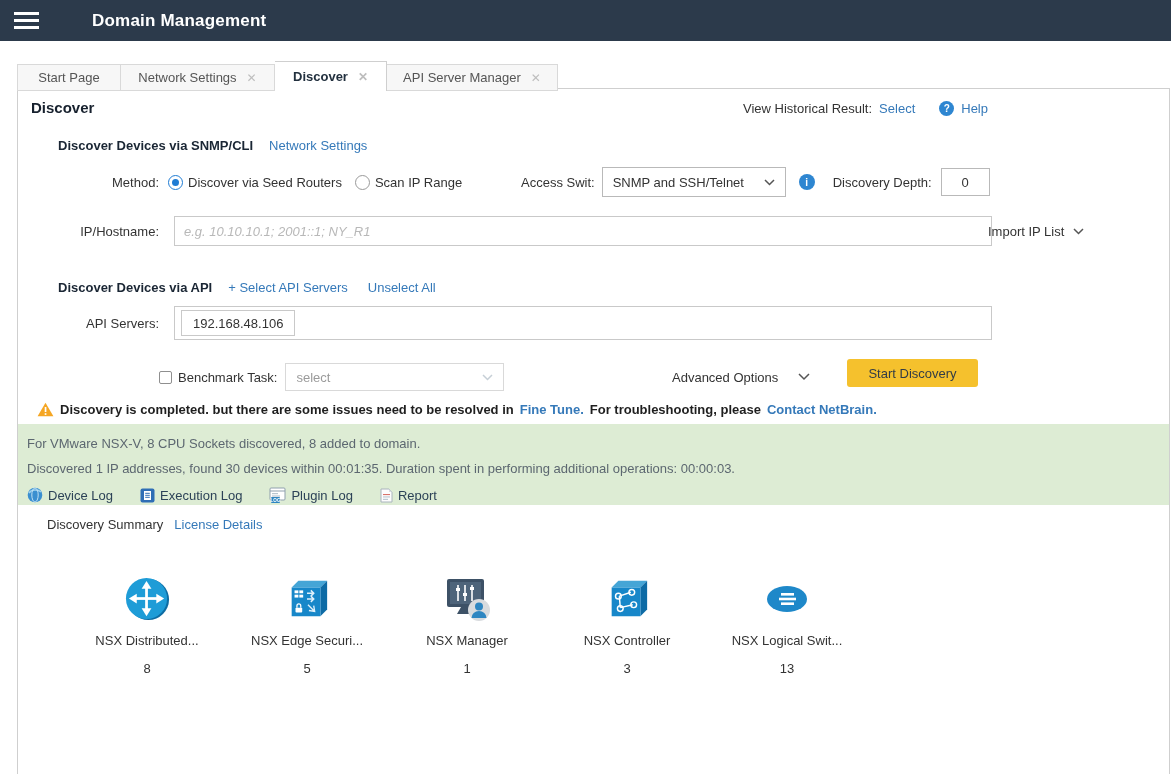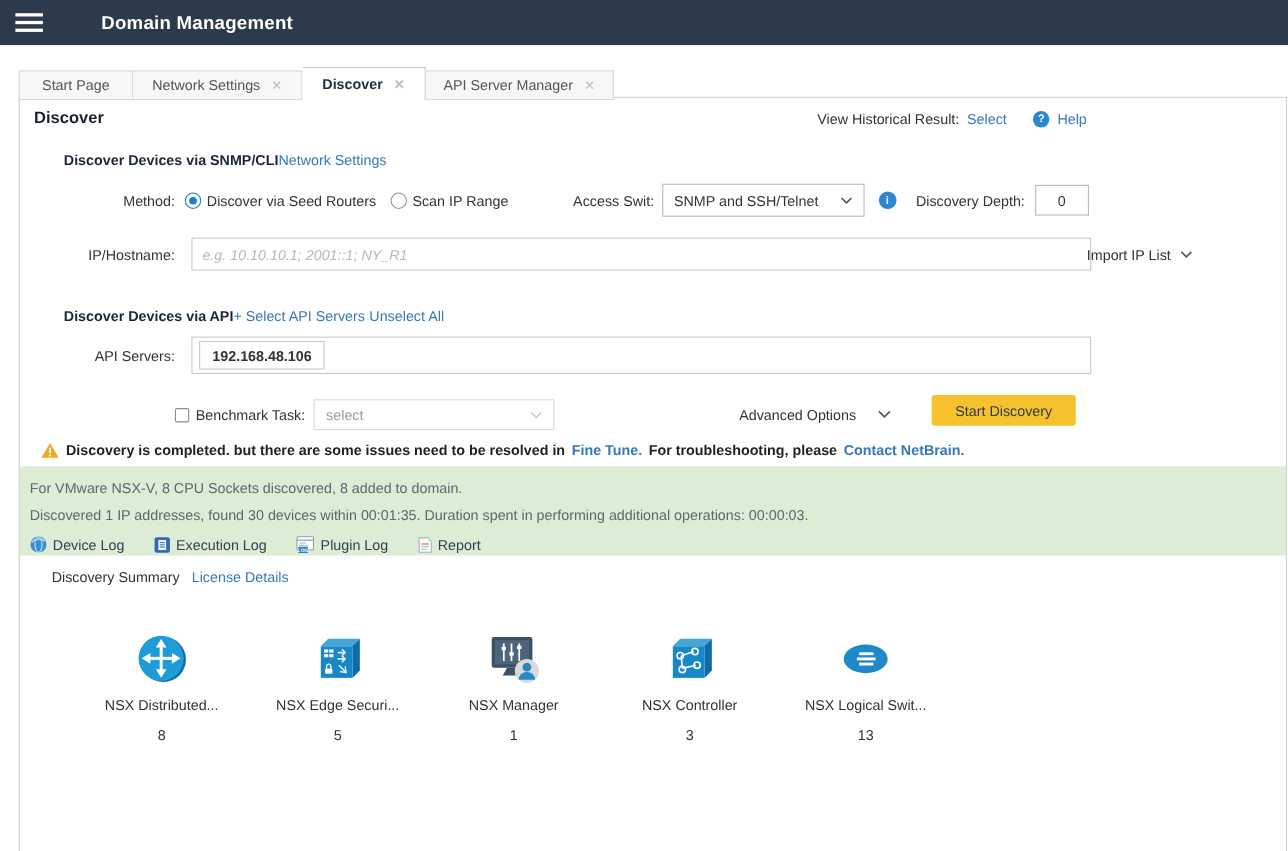--- a/index.html
+++ b/index.html
@@ -24,21 +24,21 @@
   .panel { position: absolute; top: 88px; left: 17px; width: 1153px; height: 686px; background: #fff; border: 1px solid #cfcfcf; border-bottom: none; }
 
   .page-title { position: absolute; top: 10px; left: 13px; font-size: 15px; font-weight: bold; color: #17212e; }
   .hist-row { position: absolute; top: 12px; right: 181px; display: flex; align-items: center; gap: 7px; white-space: nowrap; }
   .hist-label { color: #333; }
   a.link { color: #3579b9; text-decoration: none; cursor: pointer; }
   a.link.bold { font-weight: bold; }
 
   .icon-circle { width: 15px; height: 15px; border-radius: 50%; background: #2e86d1; color: #fff; font-size: 10px; font-weight: bold; display: inline-flex; align-items: center; justify-content: center; }
 
-  .section-row { position: absolute; left: 40px; display: flex; align-items: center; white-space: nowrap; }
+  .section-row { position: absolute; left: 40px; display: flex; align-items: center; gap: 16px; white-space: nowrap; }
   .section-title { font-weight: bold; color: #1a2634; }
 
   .method-row { position: absolute; top: 78px; left: 13px; height: 30px; display: flex; align-items: center; white-space: nowrap; }
   .form-label { color: #333; }
   .lbl-col { width: 128px; text-align: right; }
   .radio { width: 15px; height: 15px; border-radius: 50%; border: 1px solid #9a9a9a; background: #fff; display: inline-block; position: relative; cursor: pointer; }
   .radio.checked { border-color: #1f7cd4; }
   .radio.checked::after { content: ""; position: absolute; left: 3px; top: 3px; width: 7px; height: 7px; border-radius: 50%; background: #1f7cd4; }
 
   .access-row { position: absolute; top: 78px; left: 503px; height: 30px; display: flex; align-items: center; white-space: nowrap; }
@@ -47,21 +47,21 @@
   .depth-input { width: 49px; height: 28px; border: 1px solid #b9b9b9; text-align: center; font-size: 13px; color: #333; margin-left: 9px; font-family: "Liberation Sans", sans-serif; }
 
   .ip-row { position: absolute; top: 127px; left: 13px; height: 30px; display: flex; align-items: center; }
   .text-input { height: 30px; border: 1px solid #c9c9c9; padding: 0 9px; font-size: 13px; color: #333; font-family: "Liberation Sans", sans-serif; }
   .text-input::placeholder { color: #b8b8b8; font-style: italic; }
   .ip-input { width: 818px; margin-left: 15px; }
   .import-row { position: absolute; top: 127px; left: 970px; height: 30px; display: flex; align-items: center; gap: 9px; color: #333; cursor: pointer; white-space: nowrap; }
 
   .api-servers-row { position: absolute; top: 216px; left: 13px; height: 36px; display: flex; align-items: center; }
   .api-box { width: 818px; height: 34px; margin-left: 15px; border: 1px solid #c9c9c9; background: #fff; display: flex; align-items: center; padding: 0 4px; cursor: text; }
-  .chip { border: 1px solid #c9c9c9; height: 26px; display: flex; align-items: center; padding: 0 11px; margin-left: 2px; color: #333; background: #fff; font-weight: bold; }
+  .chip { border: 1px solid #c9c9c9; height: 26px; display: flex; align-items: center; padding: 0 11px; margin-left: 2px; color: #333; background: #fff; }
 
   .bench-row { position: absolute; top: 274px; left: 13px; height: 28px; display: flex; align-items: center; }
   .checkbox { width: 13px; height: 13px; border: 1px solid #8f8f8f; border-radius: 2px; background: #fff; display: inline-block; cursor: pointer; margin-left: 128px; }
   .sel-bench { width: 219px; height: 28px; margin-left: 8px; border-color: #d9d9d9; color: #9b9b9b; }
   .adv-row { position: absolute; top: 274px; left: 654px; height: 28px; display: flex; align-items: center; gap: 20px; cursor: pointer; white-space: nowrap; }
   .start-btn { position: absolute; top: 270px; left: 829px; width: 131px; height: 28px; background: #f5c12d; border: none; border-radius: 3px; font-size: 13px; color: #323c46; cursor: pointer; font-family: "Liberation Sans", sans-serif; }
 
   .warn-row { position: absolute; top: 313px; left: 19px; display: flex; align-items: center; gap: 6px; white-space: nowrap; }
   .warn-text { font-weight: bold; color: #1f1f1f; }
 

